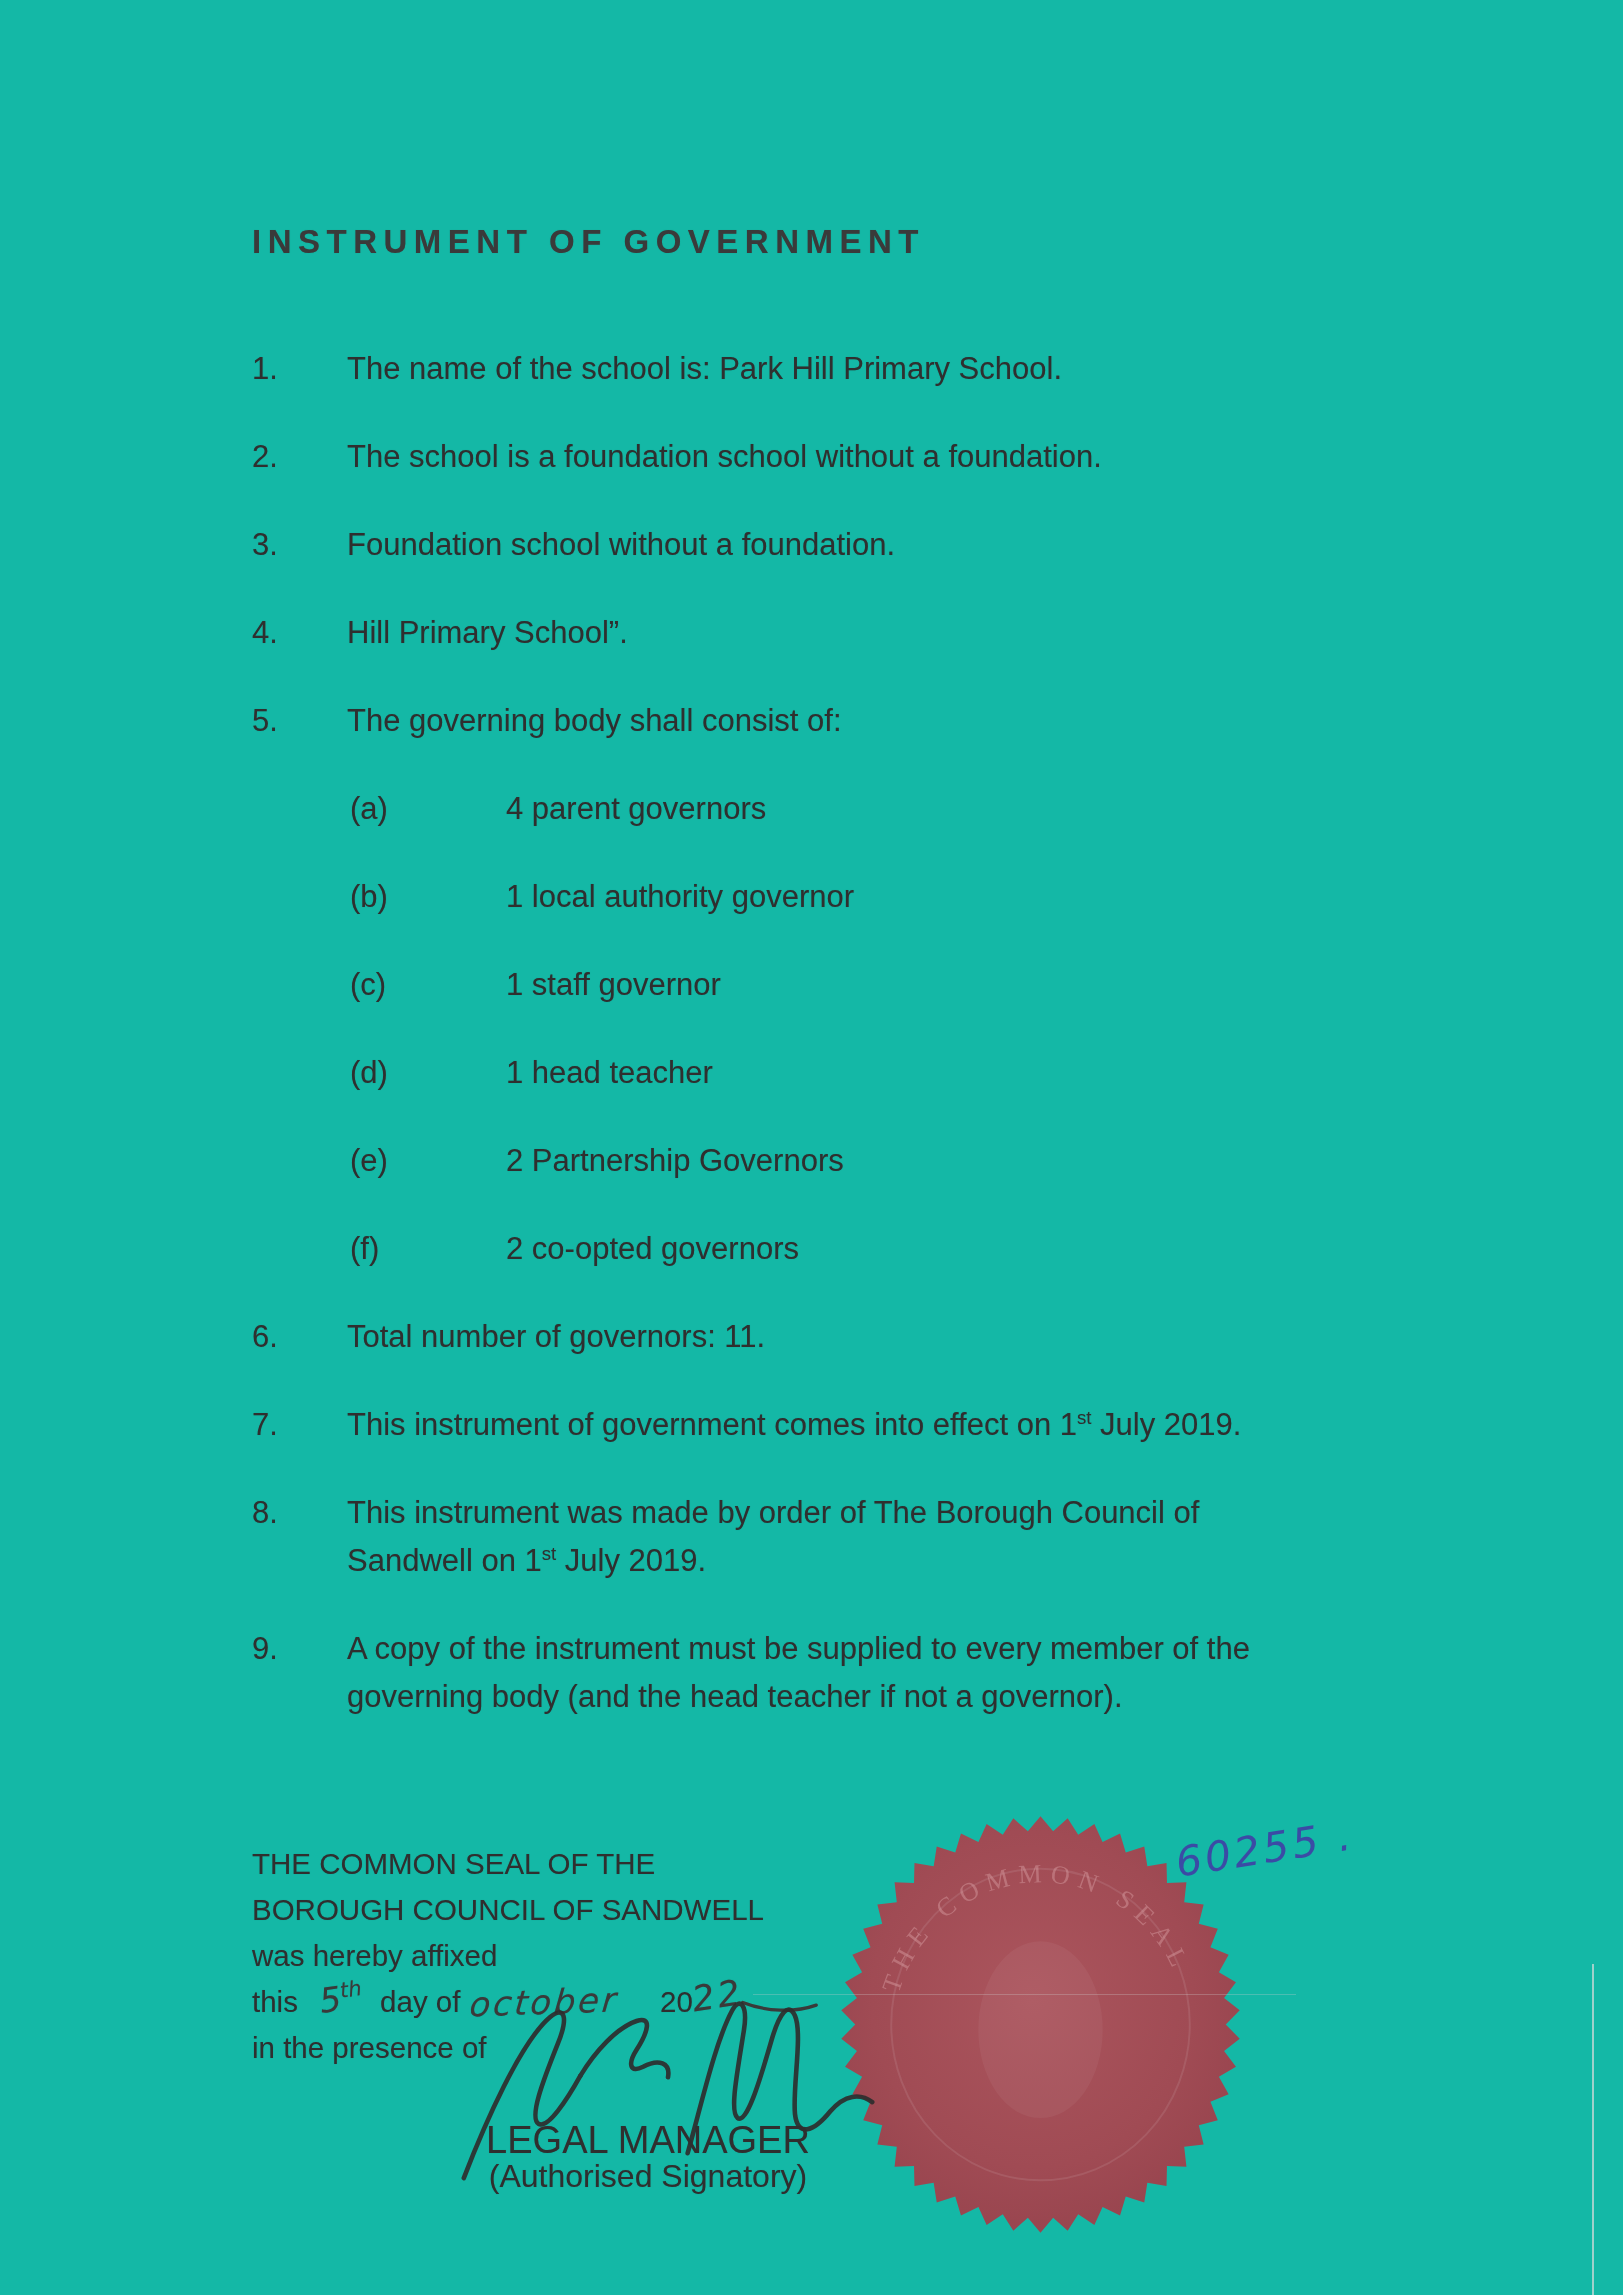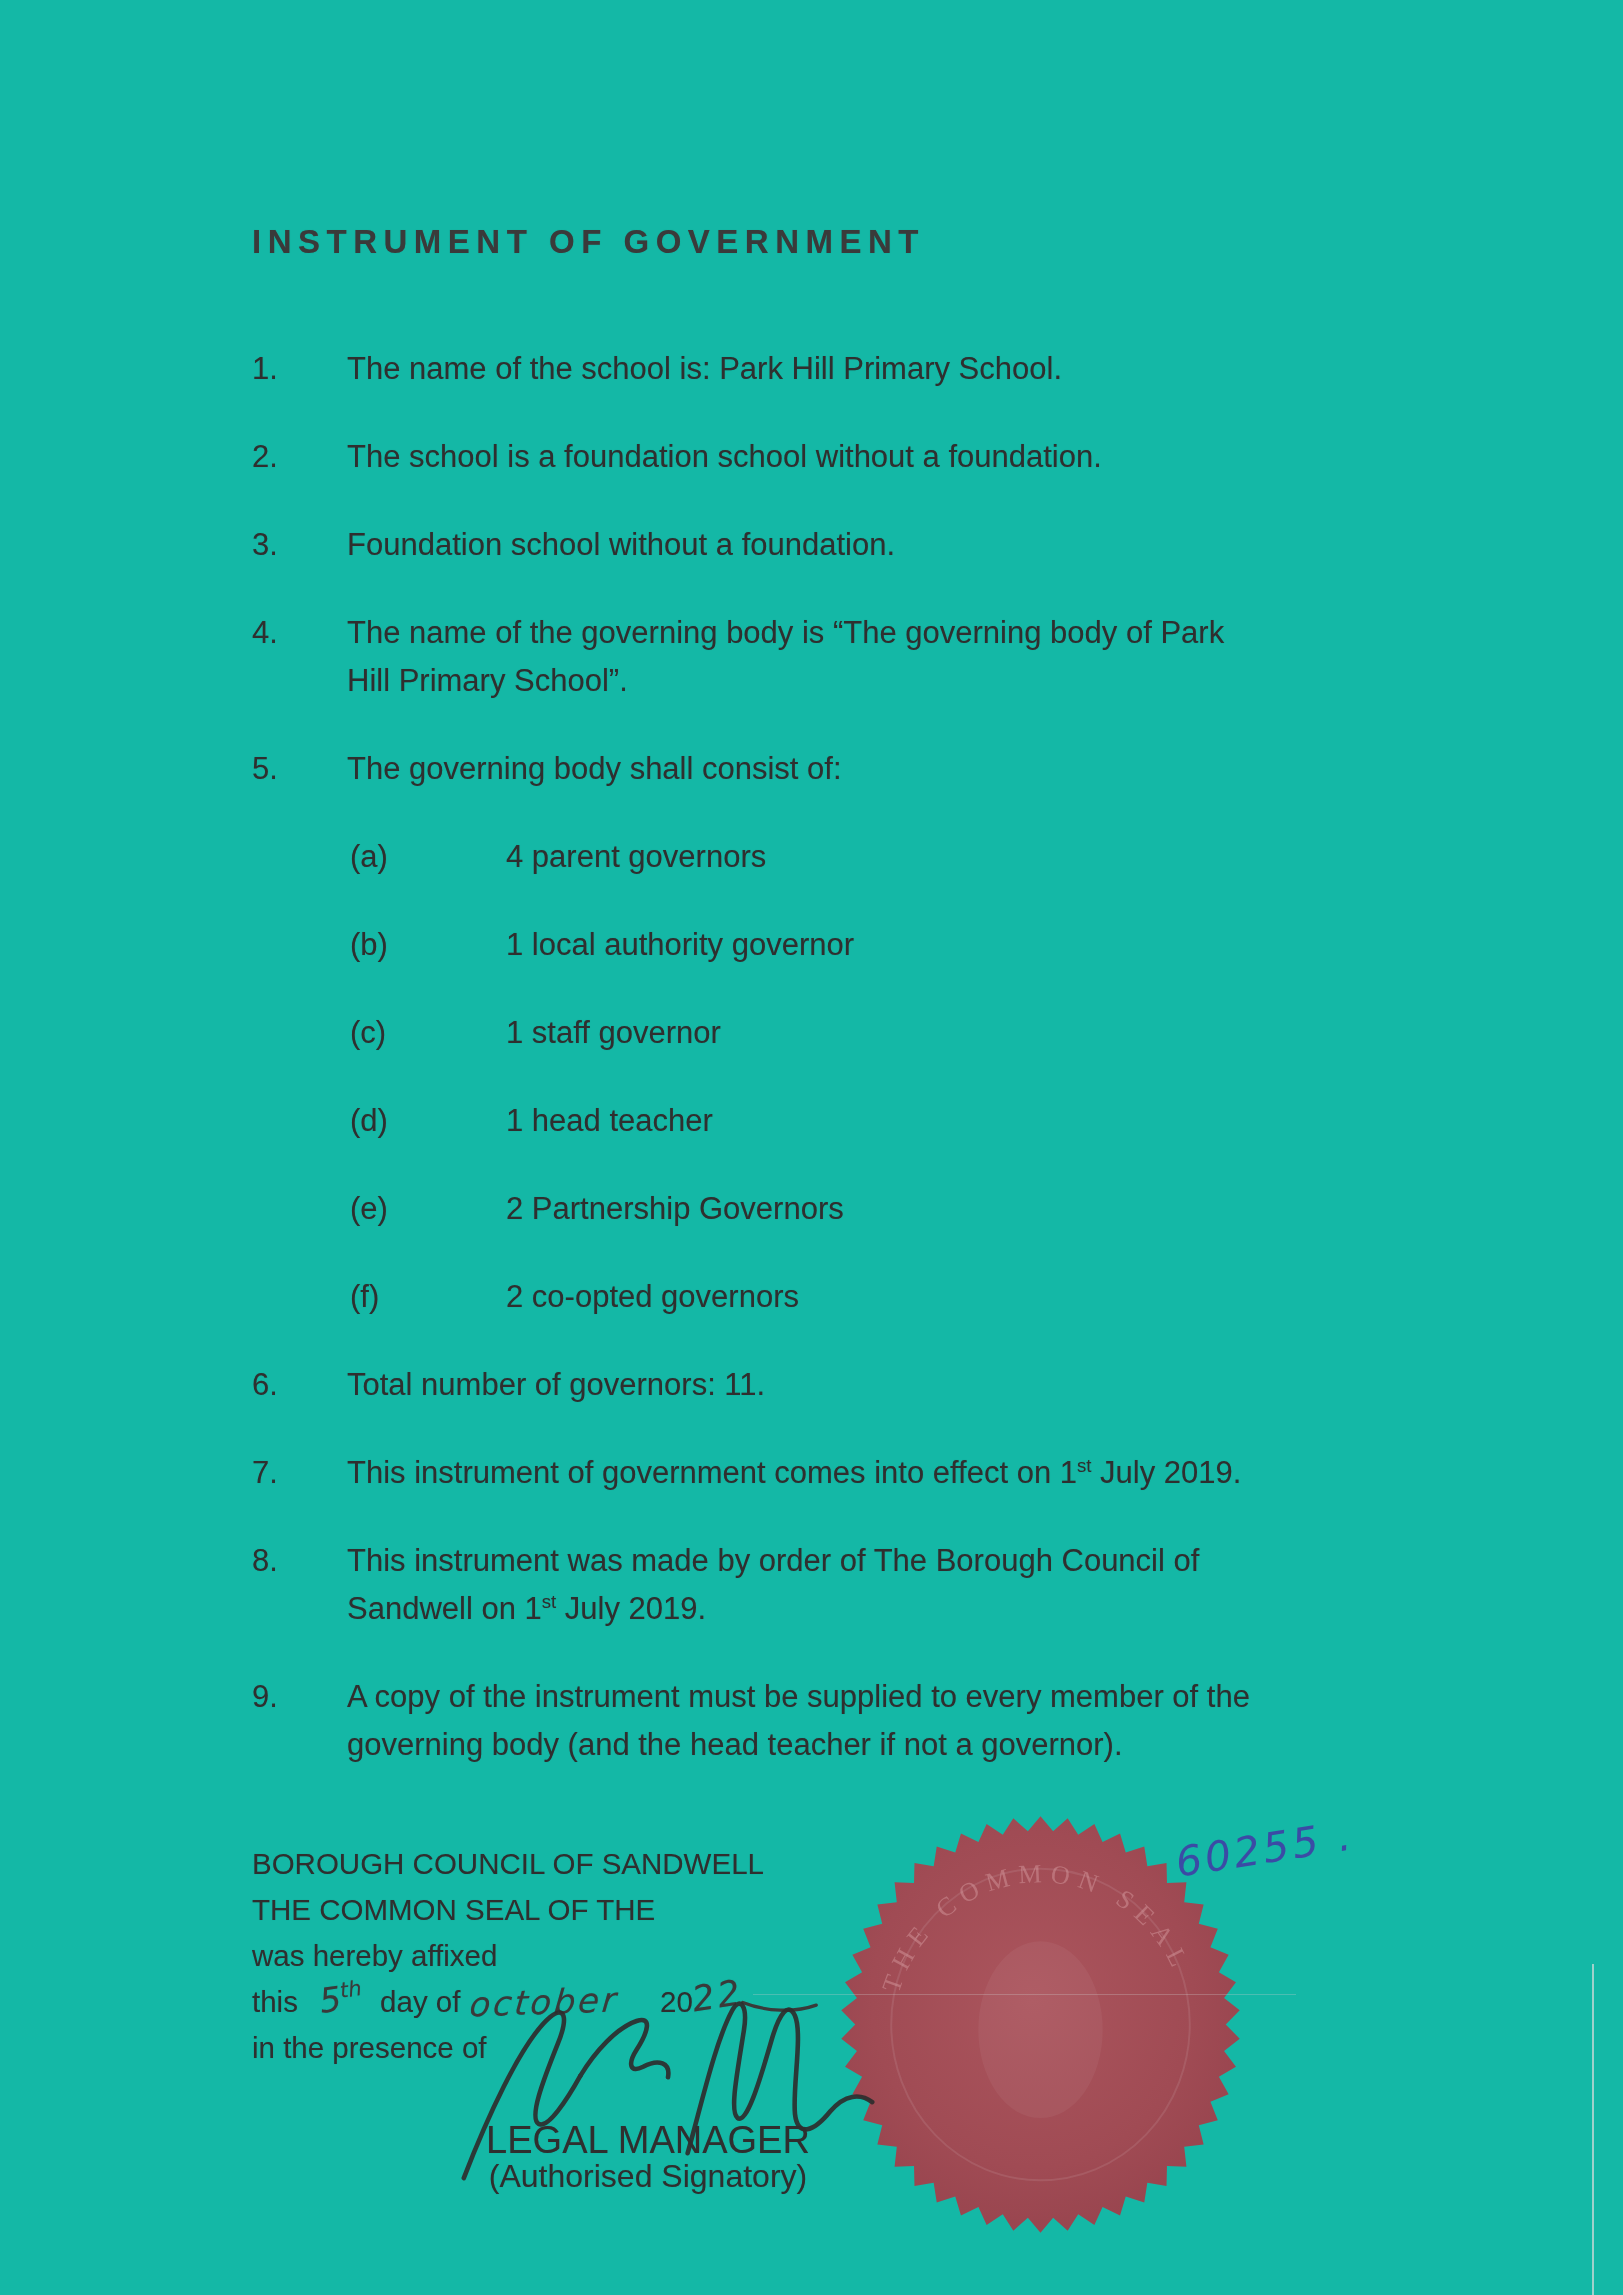--- a/index.html
+++ b/index.html
@@ -95,21 +95,20 @@
     <div class="row">
       <div class="num">3.</div>
       <div class="txt">
           <span class="ln">Foundation school without a foundation.</span>
         </div>
     </div>
 
     <div class="row">
       <div class="num">4.</div>
       <div class="txt">
-        <span class="ln">The name of the governing body is “The governing body of Park</span>
         <span class="ln">Hill Primary School”.</span>
       </div>
     </div>
 
     <div class="row">
       <div class="num">5.</div>
       <div class="txt">
           <span class="ln">The governing body shall consist of:</span>
         </div>
     </div>
@@ -198,22 +197,22 @@
       <polygon id="seal-teeth" points="320.0,14.0 339.3,36.7 361.5,17.0 377.6,42.2 402.3,25.8 414.8,53.1 441.5,40.3 450.2,69.2 478.5,60.3 483.2,90.2 512.5,85.3 513.2,115.7 542.9,114.9 539.5,145.2 569.2,148.6 561.8,178.2 590.8,185.7 579.6,214.1 607.4,225.5 592.5,252.1 618.6,267.3 600.4,291.7 624.3,310.3 603.0,332.0 624.3,353.7 600.4,372.3 618.6,396.7 592.5,411.9 607.4,438.5 579.6,449.9 590.8,478.3 561.8,485.8 569.2,515.4 539.5,518.8 542.9,549.1 513.2,548.3 512.5,578.7 483.2,573.8 478.5,603.7 450.2,594.8 441.5,623.7 414.8,610.9 402.3,638.2 377.6,621.8 361.5,647.0 339.3,627.3 320.0,650.0 300.7,627.3 278.5,647.0 262.4,621.8 237.7,638.2 225.2,610.9 198.5,623.7 189.8,594.8 161.5,603.7 156.8,573.8 127.5,578.7 126.8,548.3 97.1,549.1 100.5,518.8 70.8,515.4 78.2,485.8 49.2,478.3 60.4,449.9 32.6,438.5 47.5,411.9 21.4,396.7 39.6,372.3 15.7,353.7 37.0,332.0 15.7,310.3 39.6,291.7 21.4,267.3 47.5,252.1 32.6,225.5 60.4,214.1 49.2,185.7 78.2,178.2 70.8,148.6 100.5,145.2 97.1,114.9 126.8,115.7 127.5,85.3 156.8,90.2 161.5,60.3 189.8,69.2 198.5,40.3 225.2,53.1 237.7,25.8 262.4,42.2 278.5,17.0 300.7,36.7" fill="url(#sealgrad)"></polygon>
       <ellipse cx="320" cy="332" rx="228" ry="238" fill="none" stroke="#c08a8e" stroke-opacity="0.28" stroke-width="3"></ellipse>
       <ellipse cx="320" cy="340" rx="95" ry="135" fill="#ffffff" fill-opacity="0.05"></ellipse>
       <text font-family="Liberation Serif, serif" font-size="40" letter-spacing="12" fill="#d9a0a3" fill-opacity="0.45">
         <textPath href="#seal-arc" startOffset="9%">THE COMMON SEAL</textPath>
       </text>
     </svg>
   </div>
 
   <div class="attest">
+    <div>THE COMMON SEAL OF THE</div>
     <div>BOROUGH COUNCIL OF SANDWELL</div>
-    <div>THE COMMON SEAL OF THE</div>
     <div>was hereby affixed</div>
     <div class="line4">
       <span>this</span>
       <span class="hand hand-day"><span>5</span><sup>th</sup></span>
       <span>day of</span>
       <span class="hand hand-month">october</span>
       <span class="year-printed">20</span>
       <span class="hand hand-year">22</span>
       <svg class="pen-tail" width="79" height="21" viewBox="0 0 120 32">
         <path d="M4 10 C 40 24, 82 26, 116 14" fill="none" stroke="#3a3a3a" stroke-width="5" stroke-linecap="round"></path>

